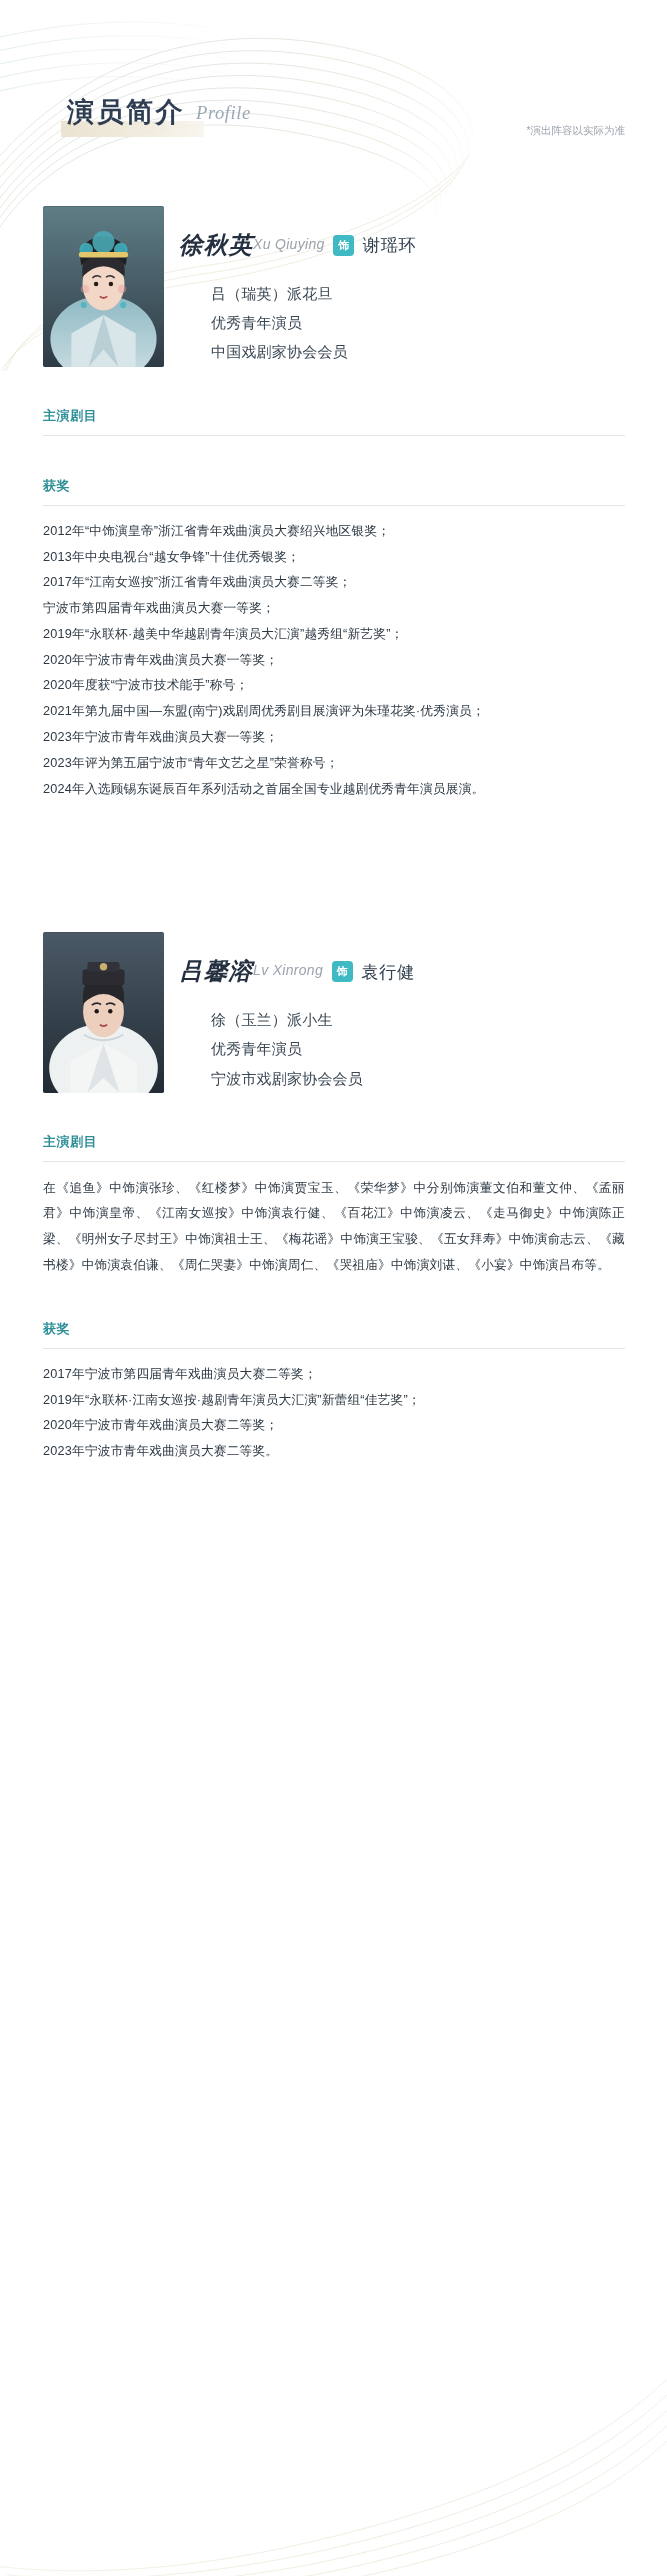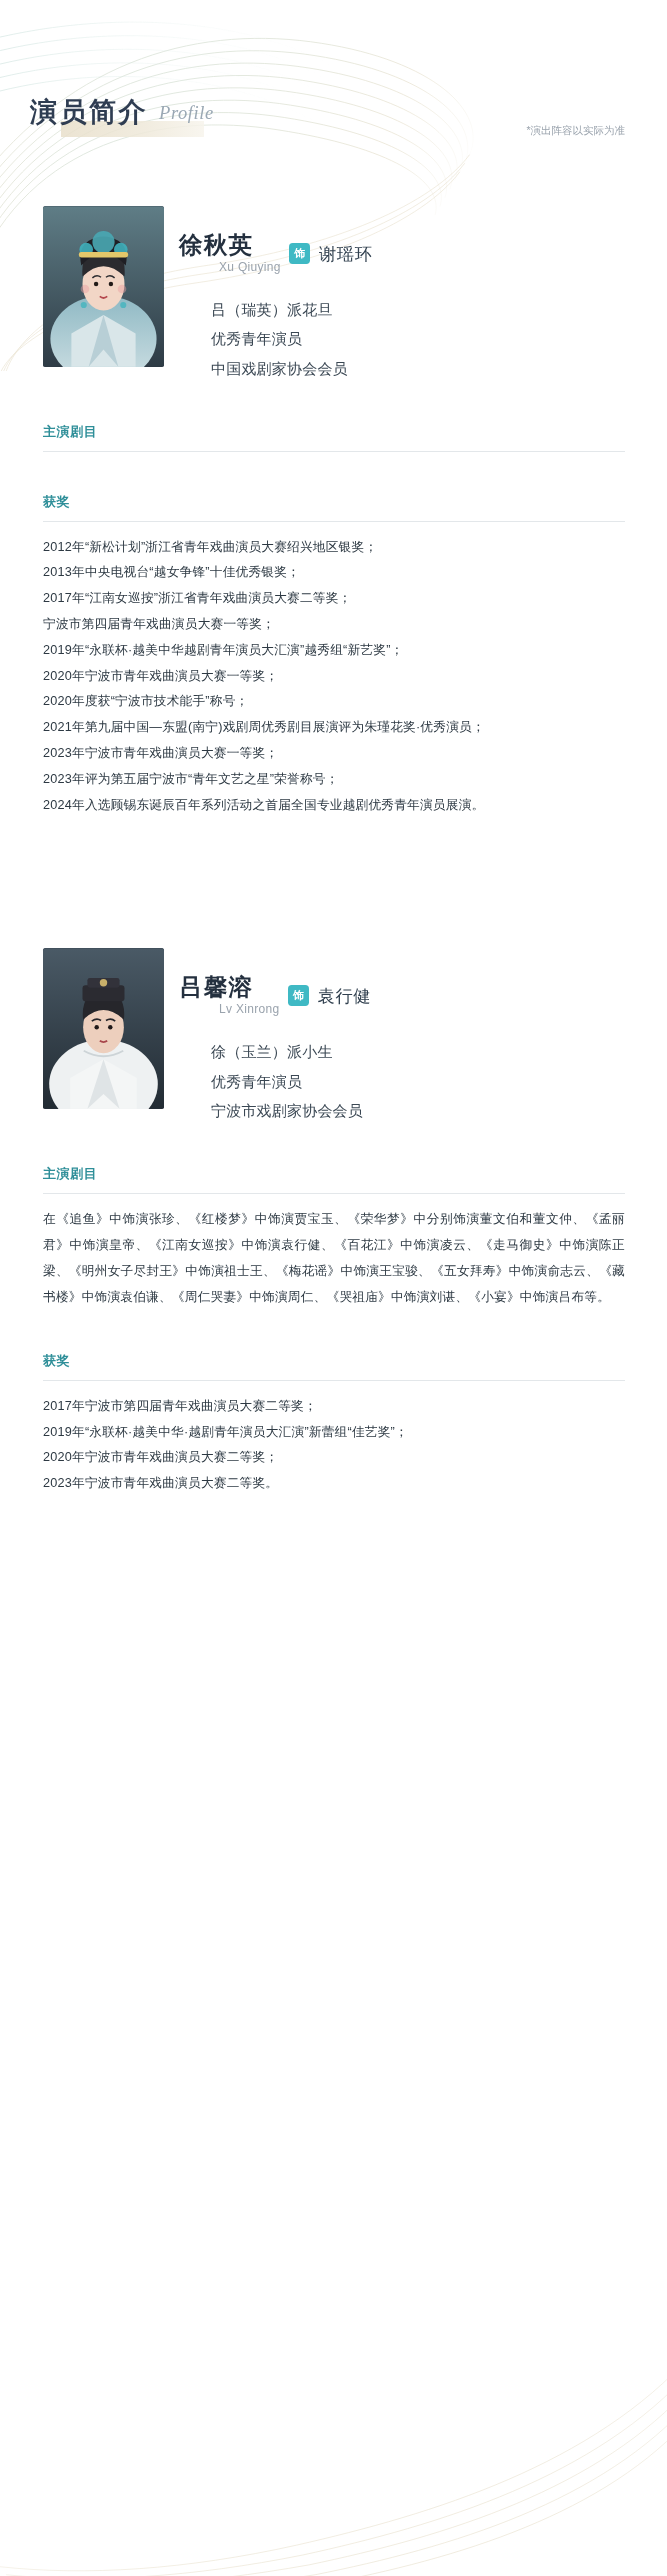--- a/index.html
+++ b/index.html
@@ -32,21 +32,21 @@
   }
 
   
   .header {
     position: relative;
     z-index: 2;
     padding: 99px 0 0 0;
   }
   .header-inner {
     position: relative;
-    padding-left: 30px;
+    padding-left: 67px;
     text-align: right;
   }
   .title-hl {
     position: absolute;
     left: 61px;
     top: 121px;
     width: 143px;
     height: 16px;
     background: linear-gradient(90deg, #e8dfca 0%, #efe9da 60%, #f7f4ec 100%);
     opacity: .85;
@@ -115,27 +115,26 @@
     gap: 8.6px;
   }
   .name-cn {
     font-size: 23.5px;
     font-weight: bold;
     color: #24303f;
     letter-spacing: 1.2px;
     line-height: 1.05;
   }
   .name-pin {
-    font-size: 12px;
+    font-size: 14px;
     color: #9aa3ad;
     margin-top: 2.5px;
     letter-spacing: 0.3px;
-    margin-left: 40px;
-  }
-  .name-left { display: flex; flex-direction: column; }
+  }
+  .name-left { display: flex; flex-direction: row; font-style: italic; }
   .role-tag {
     display: inline-flex;
     align-items: center;
     justify-content: center;
     width: 21px; height: 21px;
     border-radius: 3.7px;
     background: #3fb9c4;
     color: #fff;
     font-size: 11px;
     font-weight: bold;
@@ -307,21 +306,21 @@
   </div>
 
   <div class="section">
     <div class="sec-title">主演剧目</div>
     <div class="sec-rule"></div>
   </div>
 
   <div class="section awards">
     <div class="sec-title">获奖</div>
     <div class="sec-rule"></div>
-    <div class="award-line">2012年“新松计划”浙江省青年戏曲演员大赛绍兴地区银奖；</div>
+    <div class="award-line">2012年“中饰演皇帝”浙江省青年戏曲演员大赛绍兴地区银奖；</div>
     <div class="award-line">2013年中央电视台“越女争锋”十佳优秀银奖；</div>
     <div class="award-line">2017年“江南女巡按”浙江省青年戏曲演员大赛二等奖；</div>
     <div class="award-line">宁波市第四届青年戏曲演员大赛一等奖；</div>
     <div class="award-line">2019年“永联杯·越美中华越剧青年演员大汇演”越秀组“新艺奖”；</div>
     <div class="award-line">2020年宁波市青年戏曲演员大赛一等奖；</div>
     <div class="award-line">2020年度获“宁波市技术能手”称号；</div>
     <div class="award-line">2021年第九届中国—东盟(南宁)戏剧周优秀剧目展演评为朱瑾花奖·优秀演员；</div>
     <div class="award-line">2023年宁波市青年戏曲演员大赛一等奖；</div>
     <div class="award-line">2023年评为第五届宁波市“青年文艺之星”荣誉称号；</div>
     <div class="award-line">2024年入选顾锡东诞辰百年系列活动之首届全国专业越剧优秀青年演员展演。</div>
@@ -375,18 +374,18 @@
   <div class="section">
     <div class="sec-title">主演剧目</div>
     <div class="sec-rule"></div>
     <div class="sec-body">在《追鱼》中饰演张珍、《红楼梦》中饰演贾宝玉、《荣华梦》中分别饰演董文伯和董文仲、《孟丽君》中饰演皇帝、《江南女巡按》中饰演袁行健、《百花江》中饰演凌云、《走马御史》中饰演陈正梁、《明州女子尽封王》中饰演祖士王、《梅花谣》中饰演王宝骏、《五女拜寿》中饰演俞志云、《藏书楼》中饰演袁伯谦、《周仁哭妻》中饰演周仁、《哭祖庙》中饰演刘谌、《小宴》中饰演吕布等。</div>
   </div>
 
   <div class="section awards">
     <div class="sec-title">获奖</div>
     <div class="sec-rule"></div>
     <div class="award-line">2017年宁波市第四届青年戏曲演员大赛二等奖；</div>
-    <div class="award-line">2019年“永联杯·越美中华·越剧青年演员大汇演”新蕾组“佳艺奖”；</div>
+    <div class="award-line">2019年“永联杯·江南女巡按·越剧青年演员大汇演”新蕾组“佳艺奖”；</div>
     <div class="award-line">2020年宁波市青年戏曲演员大赛二等奖；</div>
     <div class="award-line">2023年宁波市青年戏曲演员大赛二等奖。</div>
   </div>
 </div>
 
 
 </body></html>

